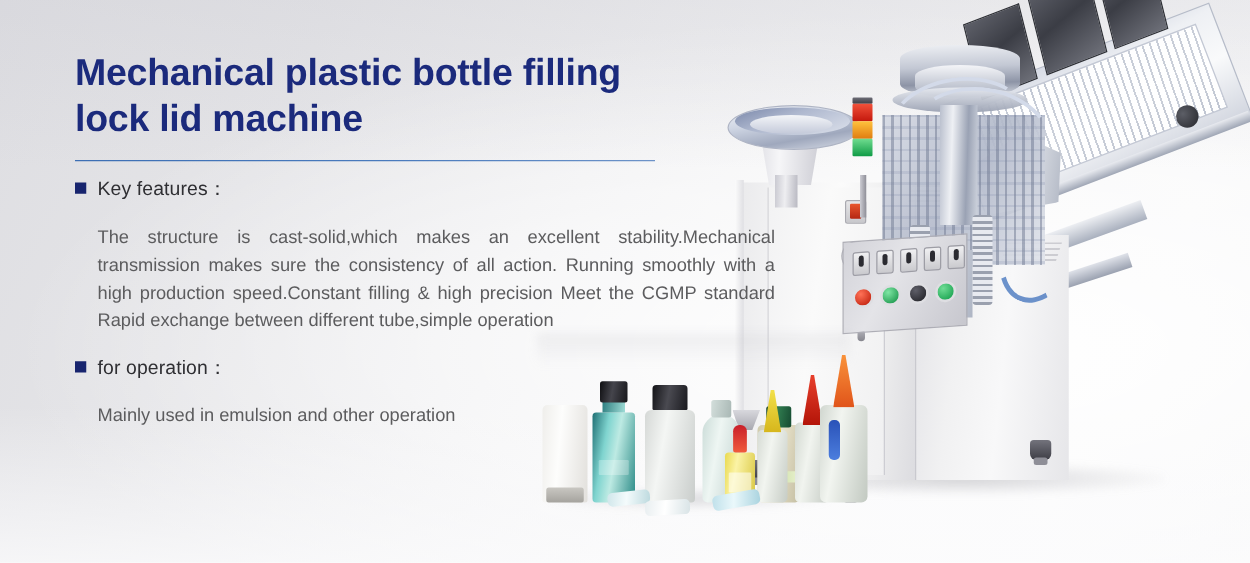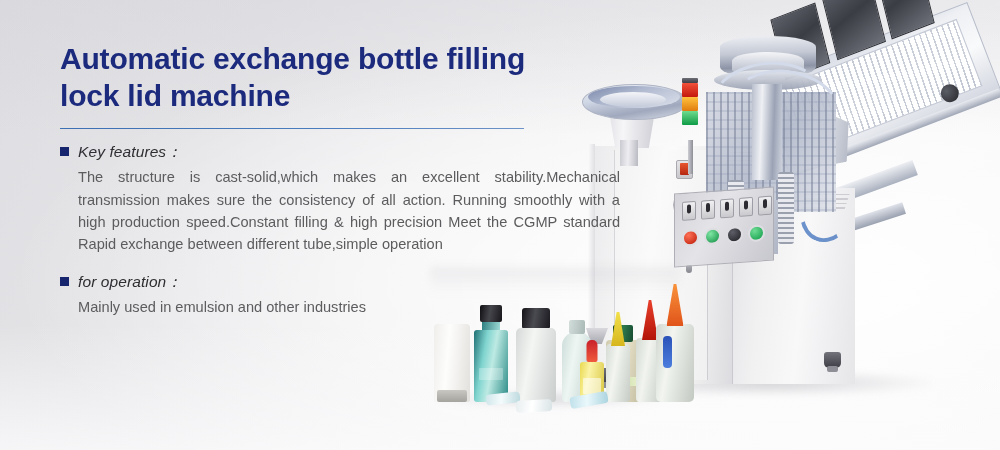--- a/index.html
+++ b/index.html
@@ -29,24 +29,24 @@
     margin-top:14px;width:464px;height:1px;
     background:linear-gradient(90deg,#3d6fb4 0%,#4a7bbd 55%,#6d93c8 100%);
   }
   .block{margin-top:13px;}
   .bullet-row{display:flex;align-items:baseline;gap:9px;}
   .sq{
     width:9px;height:9px;background:#17246e;flex:0 0 9px;
     position:relative;top:-1px;
   }
   .bullet-label{
-    color:#2f2f33;font-size:15.5px;line-height:1.35;letter-spacing:.1px;font-style:italic;
+    color:#2f2f33;font-size:15.5px;line-height:1.35;letter-spacing:.1px;
   }
   .body-text{
-    margin:3px 0 0 18px;width:542px;
+    margin:16px 0 0 18px;width:542px;
     color:#5c5c5e;font-size:14.6px;line-height:1.53;
     text-align:justify;text-justify:inter-word;
   }
   .body-text.nojust{text-align:left;width:auto;}
   .block2{margin-top:16px;}
 
   
   .photo{position:absolute;right:-6px;top:0;width:430px;height:450px;z-index:3;}
 
   .shadow-floor{
@@ -400,39 +400,39 @@
     filter:blur(4px);
   }
 </style>
 </head>
 <body>
 
 <div id="banner">
 
   <div class="text-col">
 
-    <h1 class="title">Automatic exchange bottle filling
+    <h1 class="title">Mechanical plastic bottle filling
 lock lid machine</h1>
 
     <div class="rule"></div>
 
     <div class="block">
       <div class="bullet-row">
         <span class="sq"></span>
         <span class="bullet-label">Key features：</span>
       </div>
       <p class="body-text">The structure is cast-solid,which makes an excellent stability.Mechanical transmission makes sure the consistency of all action. Running smoothly with a high production speed.Constant filling &amp; high precision Meet the CGMP standard Rapid exchange between different tube,simple operation</p>
     </div>
 
     <div class="block block2">
       <div class="bullet-row">
         <span class="sq"></span>
         <span class="bullet-label">for operation：</span>
       </div>
-      <p class="body-text nojust">Mainly used in emulsion and other industries</p>
+      <p class="body-text nojust">Mainly used in emulsion and other operation</p>
     </div>
 
   </div>
 
   <div class="photo">
 
     <div class="shadow-floor"></div>
 
     <div class="tilt">
       <div class="tilt-frame"></div>

